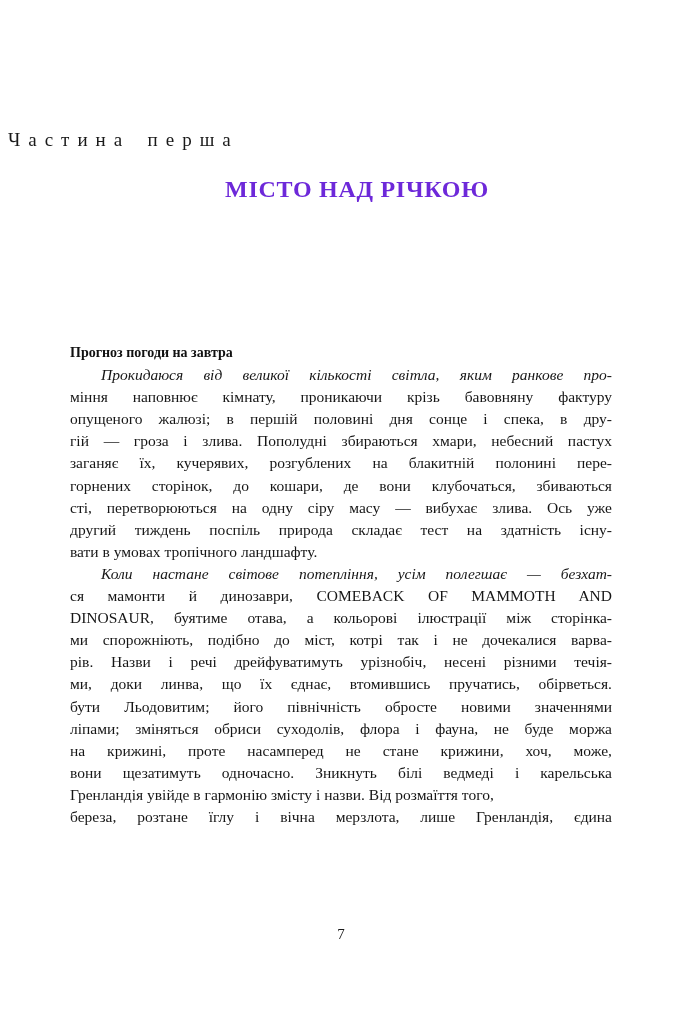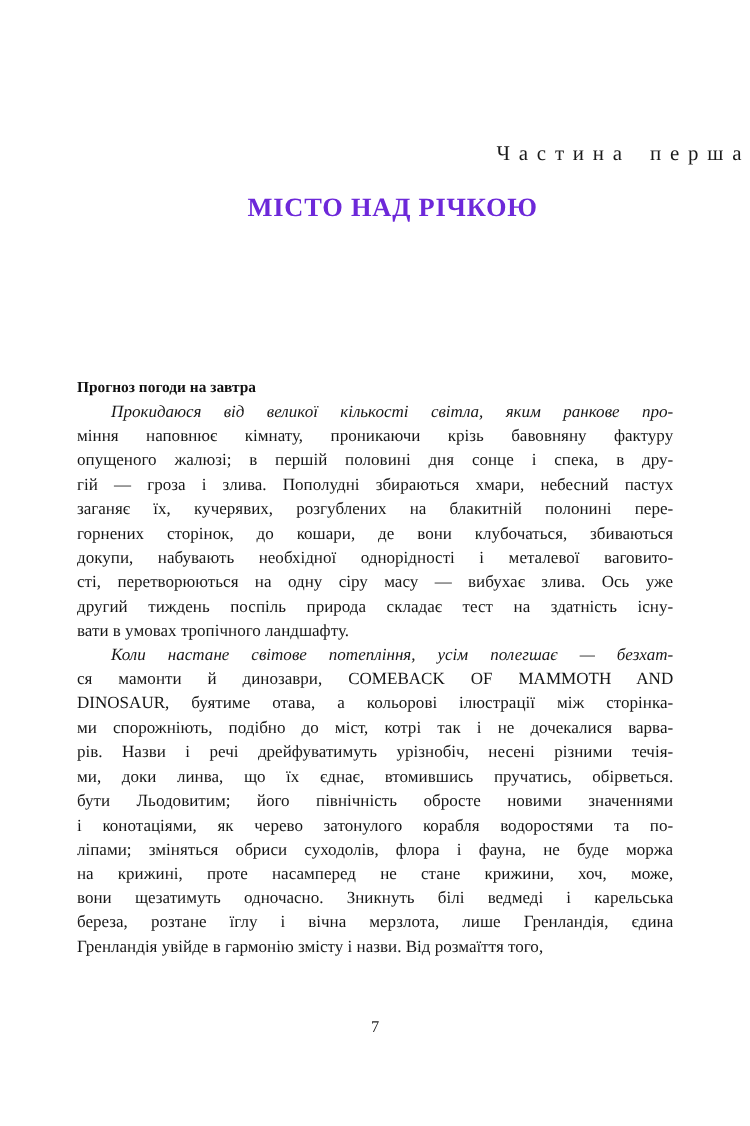--- a/index.html
+++ b/index.html
@@ -14,21 +14,21 @@
     background: #ffffff;
     font-family: "Liberation Serif", "DejaVu Serif", serif;
     color: #141414;
     overflow: hidden;
   }
   .part-title {
     position: absolute;
     top: 129px;
     left: 0;
     width: 100%;
-    text-align: right;
+    text-align: left;
     font-size: 19px;
     letter-spacing: 0.42em;
     text-indent: 0.42em; 
     word-spacing: 0.25em;
     color: #1a1a1a;
   }
   .chapter-title {
     position: absolute;
     top: 160px;
     left: 0;
@@ -91,37 +91,35 @@
   <div class="content">
     <div class="section-heading">Прогноз погоди на завтра</div>
     <div id="paragraphs">
         <div class="paragraph">
           <div class="line first">Прокидаюся від великої кількості світла, яким ранкове про-</div>
           <div class="line">міння наповнює кімнату, проникаючи крізь бавовняну фактуру</div>
           <div class="line">опущеного жалюзі; в першій половині дня сонце і спека, в дру-</div>
           <div class="line">гій — гроза і злива. Пополудні збираються хмари, небесний пастух</div>
           <div class="line">заганяє їх, кучерявих, розгублених на блакитній полонині пере-</div>
           <div class="line">горнених сторінок, до кошари, де вони клубочаться, збиваються</div>
-          <div class="line">докупи, набувають необхідної однорідності і металевої ваговито-</div>
           <div class="line">сті, перетворюються на одну сіру масу — вибухає злива. Ось уже</div>
           <div class="line">другий тиждень поспіль природа складає тест на здатність існу-</div>
           <div class="line last">вати в умовах тропічного ландшафту.</div>
         </div>
         <div class="paragraph">
           <div class="line first">Коли настане світове потепління, усім полегшає — безхат-</div>
           <div class="line">ся мамонти й динозаври, COMEBACK OF MAMMOTH AND</div>
           <div class="line">DINOSAUR, буятиме отава, а кольорові ілюстрації між сторінка-</div>
           <div class="line">ми спорожніють, подібно до міст, котрі так і не дочекалися варва-</div>
           <div class="line">рів. Назви і речі дрейфуватимуть урізнобіч, несені різними течія-</div>
           <div class="line">ми, доки линва, що їх єднає, втомившись пручатись, обірветься.</div>
           <div class="line">бути Льодовитим; його північність обросте новими значеннями</div>
-          <div class="line">і конотаціями, як черево затонулого корабля водоростями та по-</div>
           <div class="line">ліпами; зміняться обриси суходолів, флора і фауна, не буде моржа</div>
           <div class="line">на крижині, проте насамперед не стане крижини, хоч, може,</div>
           <div class="line">вони щезатимуть одночасно. Зникнуть білі ведмеді і карельська</div>
+          <div class="line last">Гренландія увійде в гармонію змісту і назви. Від розмаїття того,</div>
           <div class="line">береза, розтане їглу і вічна мерзлота, лише Гренландія, єдина</div>
-          <div class="line last">Гренландія увійде в гармонію змісту і назви. Від розмаїття того,</div>
         </div>
       </div>
   </div>
 
   <div class="page-number">7</div>
 </div>
 
 </body></html>

